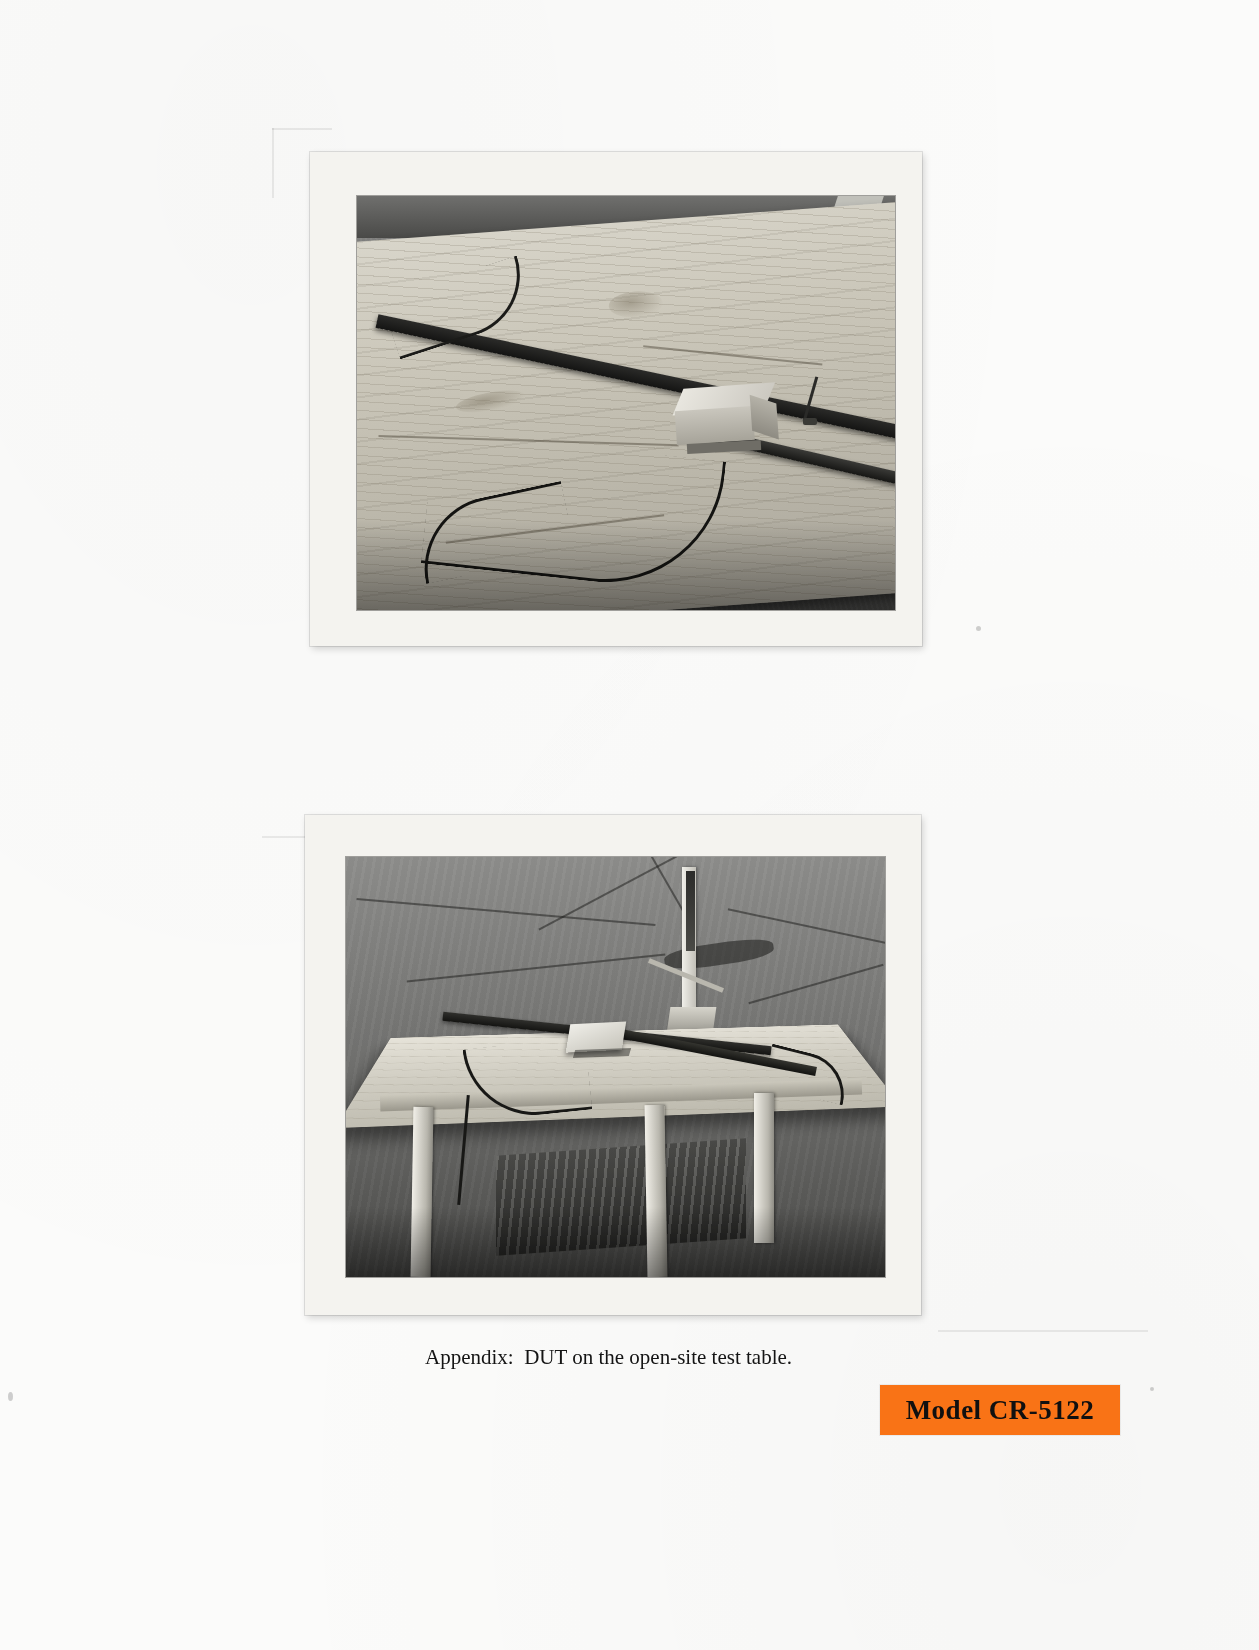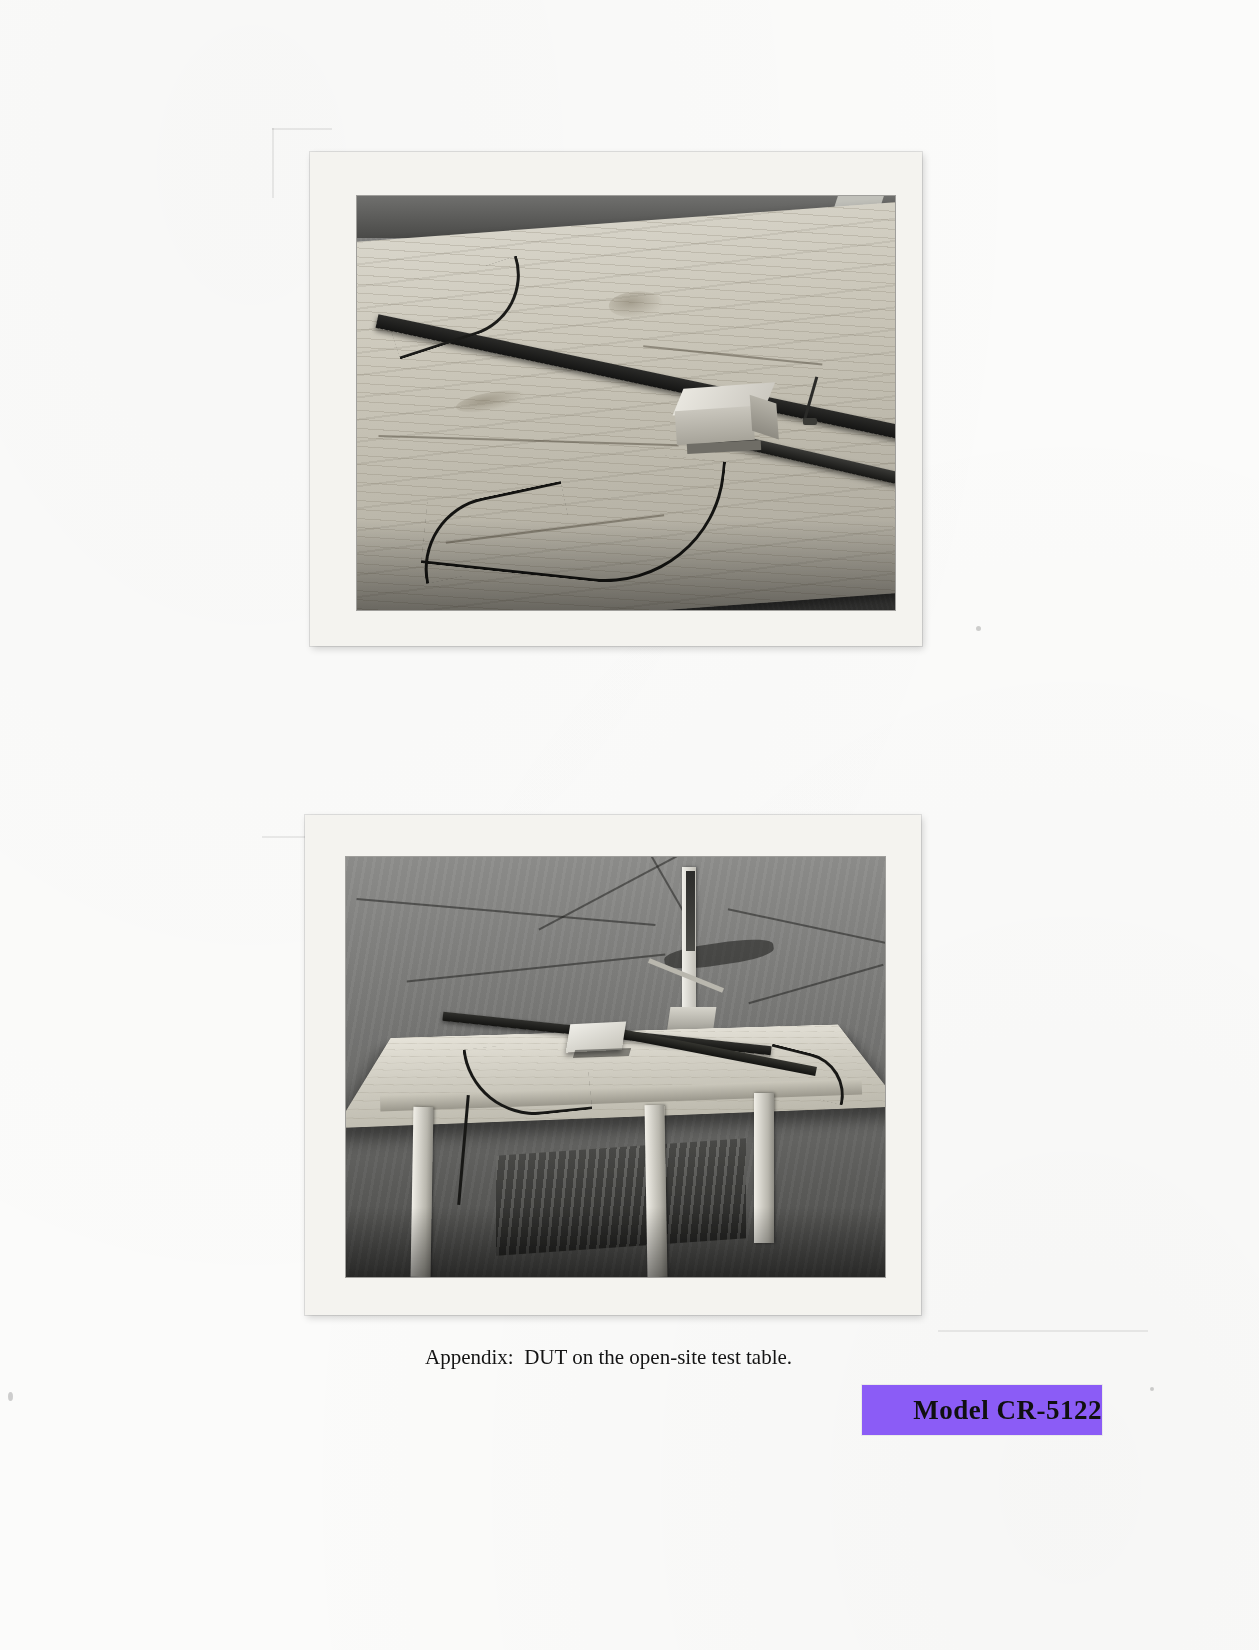--- a/index.html
+++ b/index.html
@@ -418,29 +418,29 @@
     font-size: 21px;
     color: #141414;
     white-space: pre;
   }
   .caption.one { left: 330px; top: 687px; }
   .caption.two { left: 402px; top: 1345px; margin-left: 23px; }
 
   
   .model-label {
     position: absolute;
-    left: 862px;
+    left: 880px;
     top: 1385px;
     width: 240px;
     height: 50px;
-    background: #8b5cf6;
+    background: #f97316;
     box-shadow: 0 0 0 1px rgba(0,0,0,0.05);
     display: flex;
     align-items: center;
-    justify-content: flex-end;
+    justify-content: center;
   }
   .model-label span {
     font-family: "Liberation Serif", serif;
     font-weight: bold;
     font-size: 27px;
     letter-spacing: 0.5px;
     color: #101010;
   }
   .speck {
     position: absolute;

